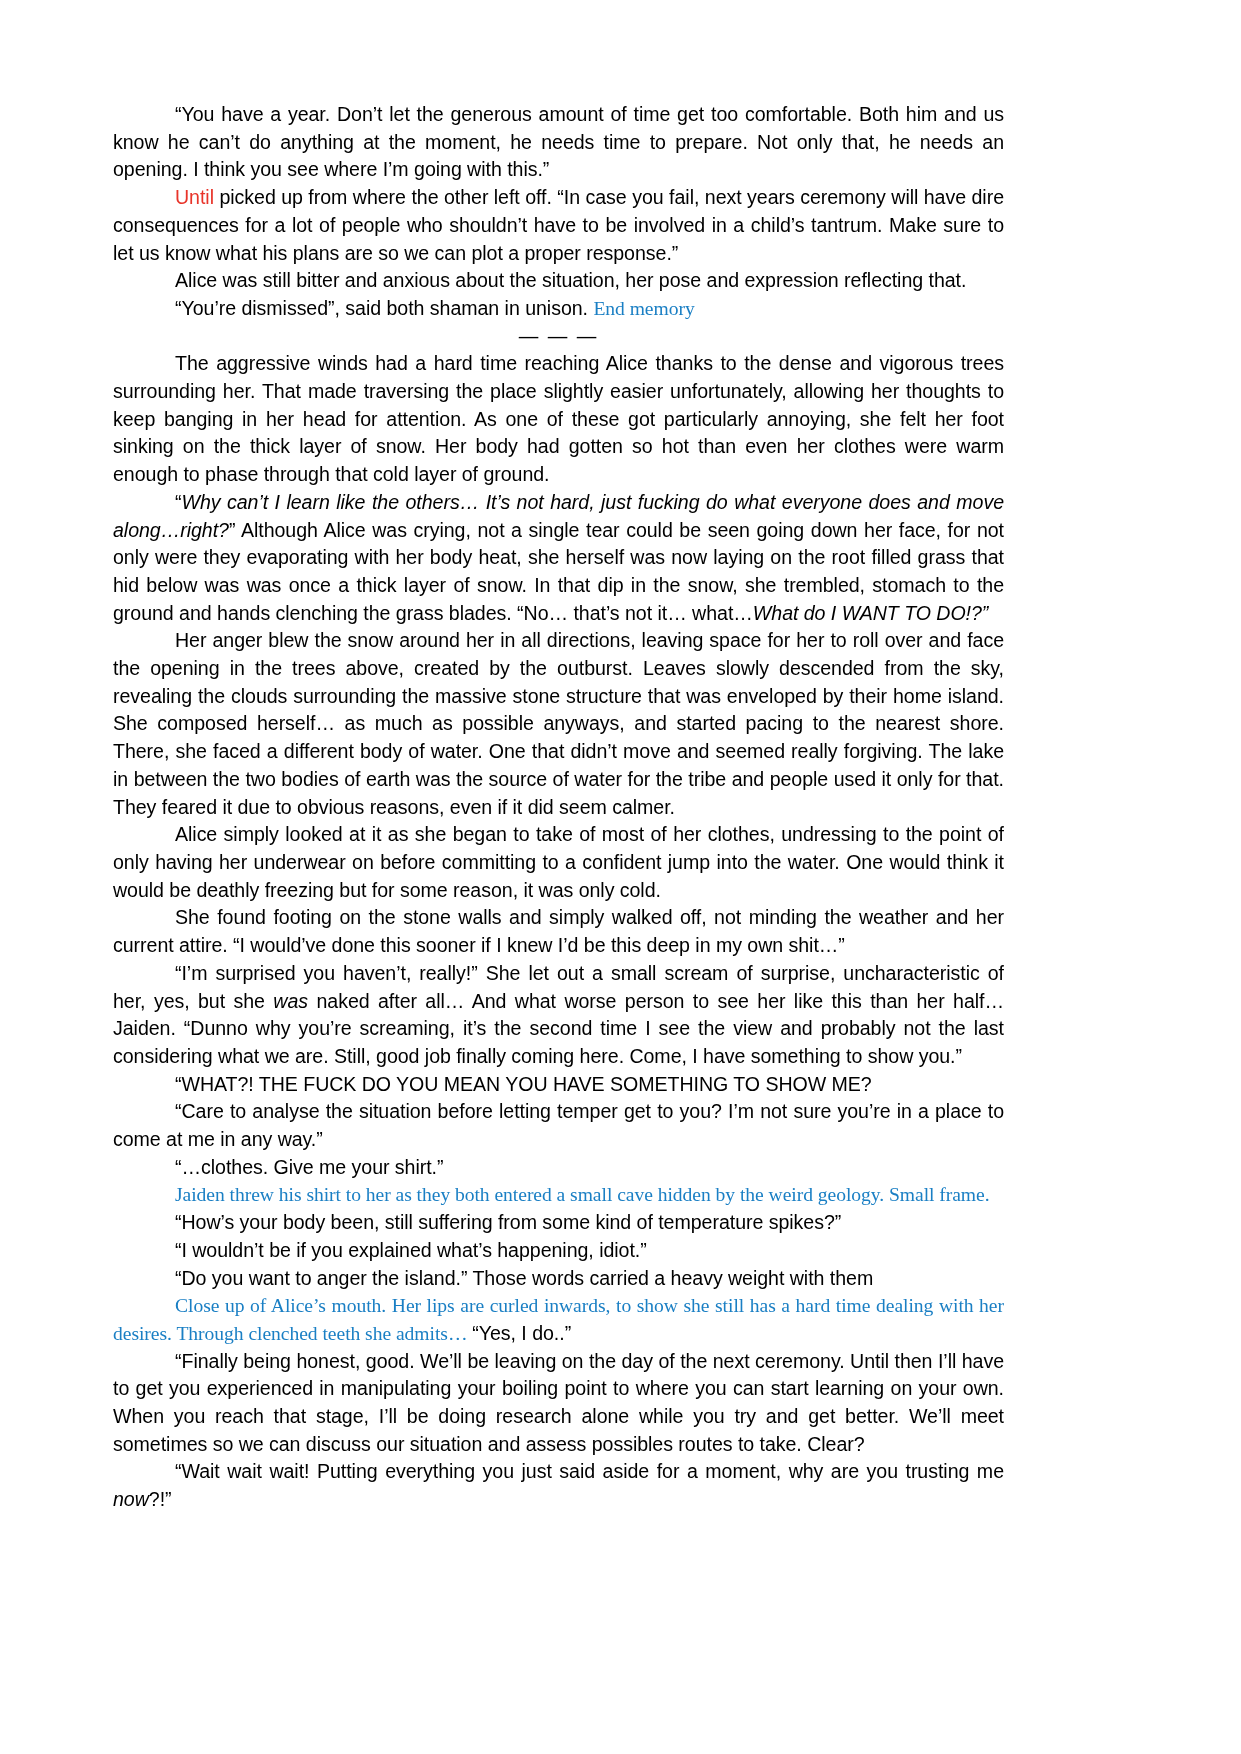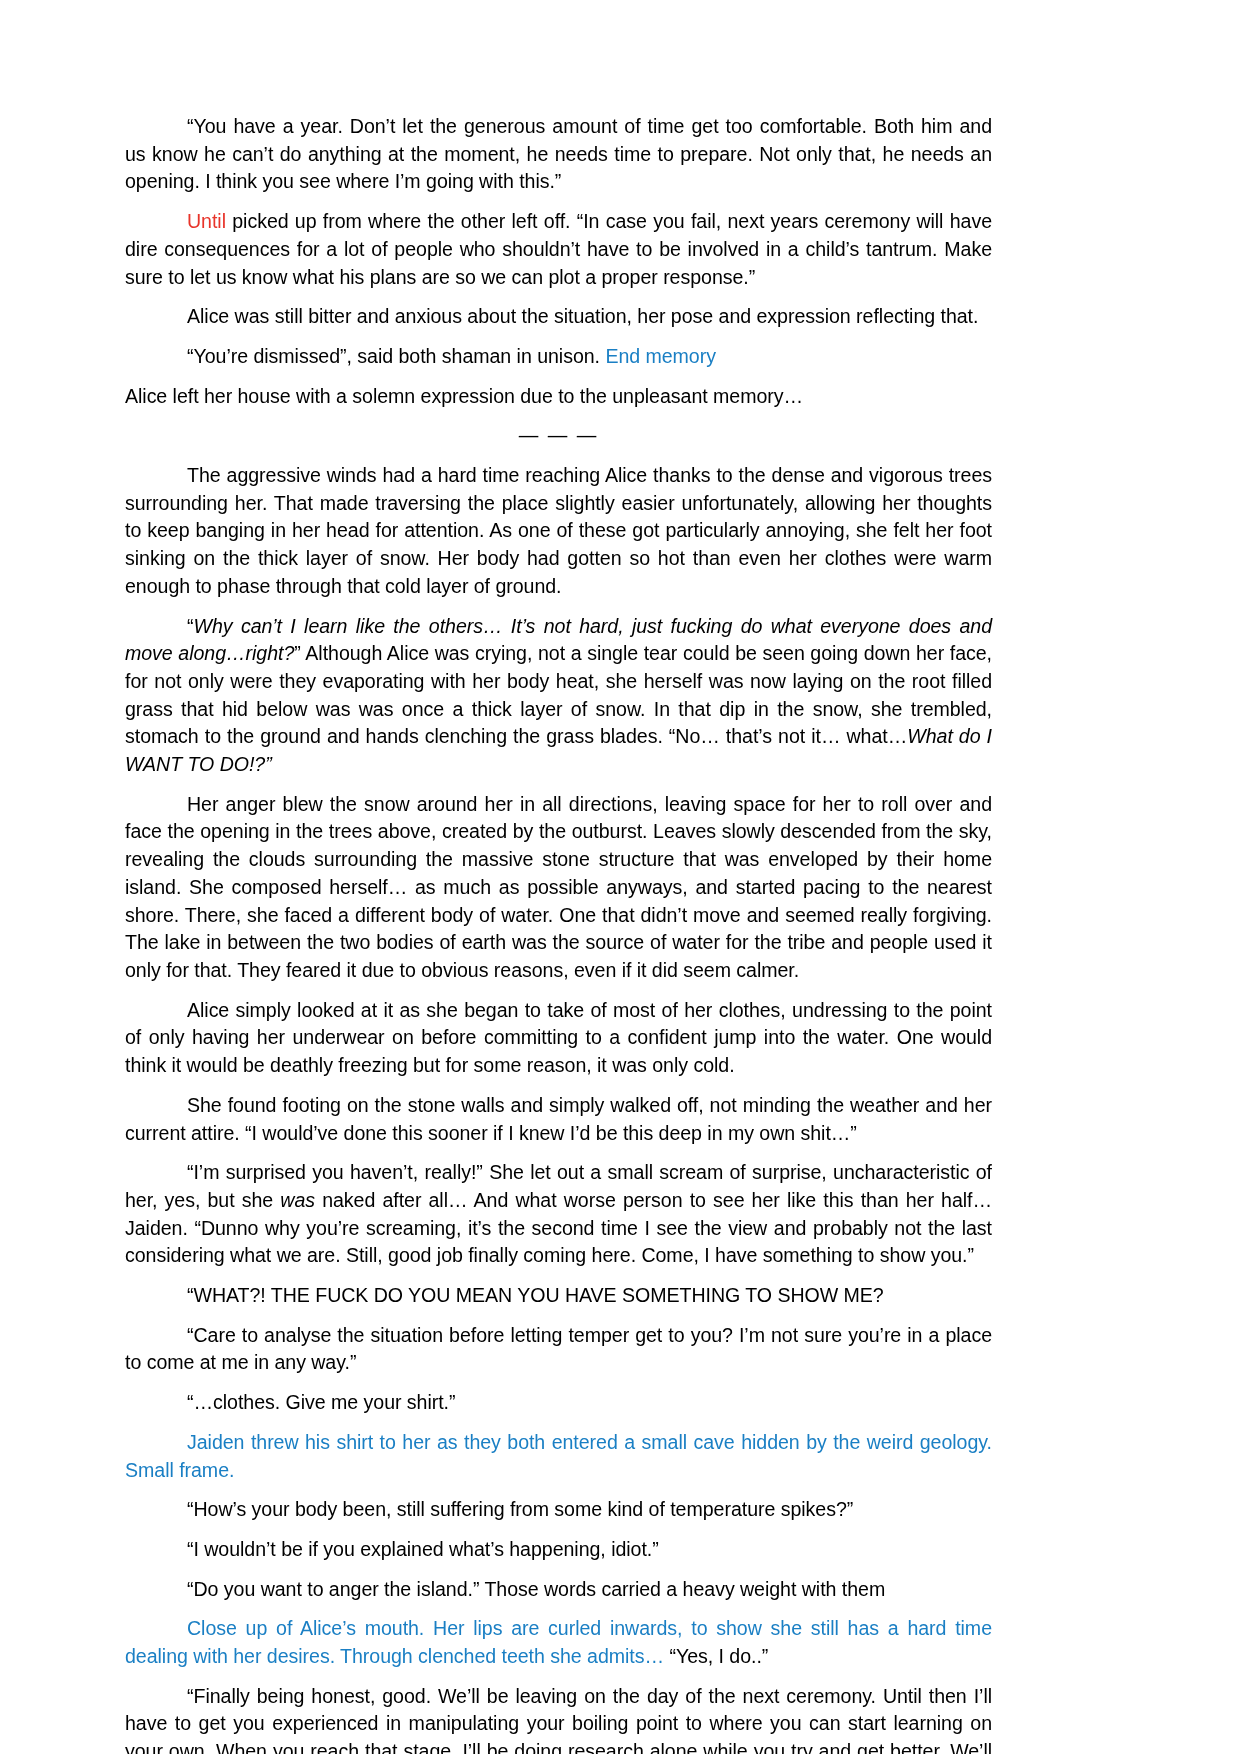--- a/index.html
+++ b/index.html
@@ -19,21 +19,21 @@
     box-sizing: border-box;
     overflow: hidden;
   }
   .content {
     position: absolute;
     left: 113px;
     top: 101px;
     width: 891px;
   }
   p.para {
-    margin: 12px;
+    margin: 0;
     padding: 0;
     text-align: justify;
     text-justify: inter-word;
     font-size: 19.6px;
     line-height: 27.7px;
     letter-spacing: -0.05px;
     word-spacing: 0px;
     hyphens: none;
   }
   p.indent {
@@ -48,40 +48,40 @@
     text-align: center;
     font-size: 19.6px;
     line-height: 27.7px;
     letter-spacing: 2px;
   }
   .red {
     color: #e8342a;
   }
   .blue {
     color: #1a7fc4;
+    font-family: Liberation Serif, serif;
   }
   .ital {
     font-style: italic;
   }
 </style>
 </head>
 <body>
 
 <div class="page">
   <div class="content">
 
     <p class="para indent">“You have a year. Don’t let the generous amount of time get too comfortable. Both him and us know he can’t do anything at the moment, he needs time to prepare. Not only that, he needs an opening. I think you see where I’m going with this.”</p>
 
     <p class="para indent"><span class="red">Until</span><span> picked up from where the other left off. “In case you fail, next years ceremony will have dire consequences for a lot of people who shouldn’t have to be involved in a child’s tantrum. Make sure to let us know what his plans are so we can plot a proper response.”</span></p>
 
     <p class="para indent">Alice was still bitter and anxious about the situation, her pose and expression reflecting that.</p>
 
     <p class="para indent"><span>“You’re dismissed”, said both shaman in unison. </span><span class="blue">End memory</span></p>
 
-    <p class="para noindent">Alice left her house with a solemn expression due to the unpleasant memory…</p>
 
 
     <p class="sep">— — —</p>
 
     <p class="para indent">The aggressive winds had a hard time reaching Alice thanks to the dense and vigorous trees surrounding her. That made traversing the place slightly easier unfortunately, allowing her thoughts to keep banging in her head for attention. As one of these got particularly annoying, she felt her foot sinking on the thick layer of snow. Her body had gotten so hot than even her clothes were warm enough to phase through that cold layer of ground.</p>
 
     <p class="para indent"><span>“</span><span class="ital">Why can’t I learn like the others… It’s not hard, just fucking do what everyone does and move along…right?</span><span>” Although Alice was crying, not a single tear could be seen going down her face, for not only were they evaporating with her body heat, she herself was now laying on the root filled grass that hid below was was once a thick layer of snow. In that dip in the snow, she trembled, stomach to the ground and hands clenching the grass blades. “No… that’s not it… what…</span><span class="ital">What do I WANT TO DO!?”</span></p>
 
     <p class="para indent">Her anger blew the snow around her in all directions, leaving space for her to roll over and face the opening in the trees above, created by the outburst. Leaves slowly descended from the sky, revealing the clouds surrounding the massive stone structure that was enveloped by their home island. She composed herself… as much as possible anyways, and started pacing to the nearest shore. There, she faced a different body of water. One that didn’t move and seemed really forgiving. The lake in between the two bodies of earth was the source of water for the tribe and people used it only for that. They feared it due to obvious reasons, even if it did seem calmer.</p>
 

